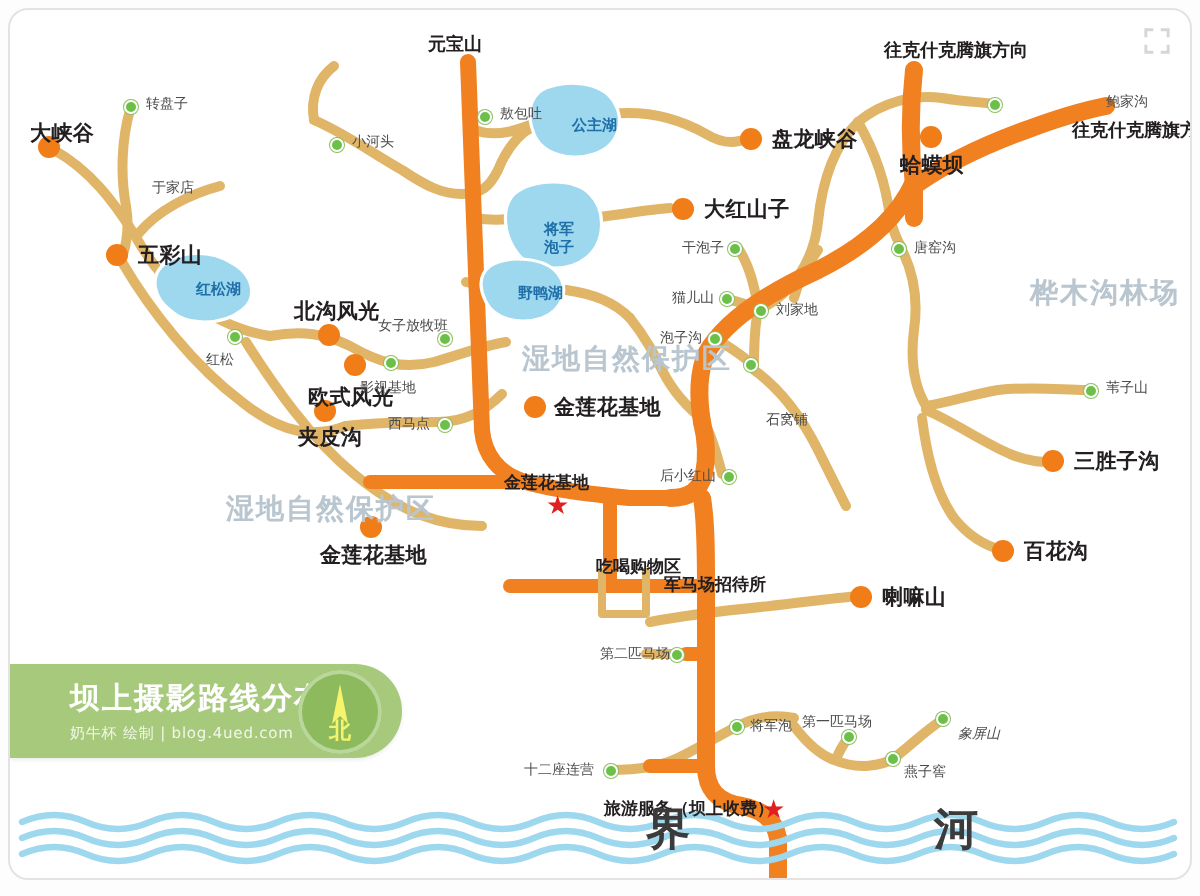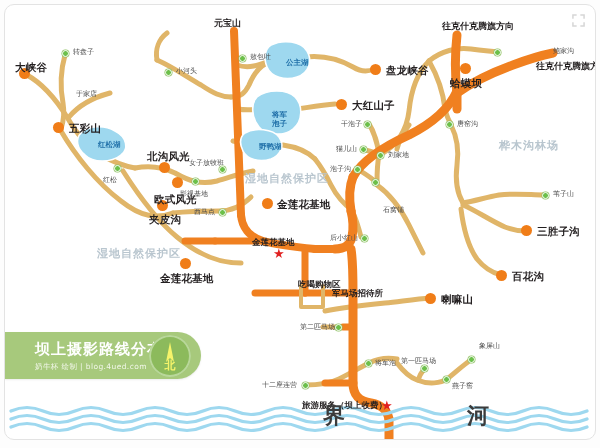--- a/index.html
+++ b/index.html
@@ -37,21 +37,21 @@
   .lbl-minor{
     font-size:7px;color:#4c4c4c;
   }
   .lbl-route{
     font-size:9px;font-weight:bold;color:#231f20;
   }
   .lbl-lake{
     font-size:7.5px;color:#1f6fa8;font-weight:bold;text-align:center;
   }
   .lbl-area{
-    font-size:11px;color:#b9c6cf;font-weight:bold;letter-spacing:1px;
+    font-size:14px;color:#b9c6cf;font-weight:bold;letter-spacing:1px;margin-left:16px;
   }
   .lbl-riverdark{
     font-size:22px;color:#3b3b3b;font-weight:bold;
   }
   .lbl-hotel{
     font-size:8.5px;font-weight:bold;color:#231f20;
   }
 
   
   .node{position:absolute;border-radius:50%;}
@@ -291,21 +291,21 @@
         <div class="lbl lbl-minor" style="left: 383px; top: 147px;">刘家地</div>
         <div class="lbl lbl-minor" style="left: 325px; top: 161px; text-align: center;">泡子沟</div>
         <div class="lbl lbl-minor" style="left: 378px; top: 174px; margin-top: 28px;">石窝铺</div>
         <div class="lbl lbl-minor" style="left: 500px; top: 43px; margin-left: 48px;">鲍家沟</div>
         <div class="lbl lbl-minor" style="left: 452px; top: 116px;">唐窑沟</div>
         <div class="lbl lbl-minor" style="left: 548px; top: 186px;">苇子山</div>
         <div class="lbl lbl-minor" style="left: 325px; top: 230px;">后小红山</div>
         <div class="lbl lbl-minor" style="left: 295px; top: 319px;">第二匹马场</div>
         <div class="lbl lbl-minor" style="left: 370px; top: 355px;">将军泡</div>
         <div class="lbl lbl-minor" style="left: 396px; top: 353px;">第一匹马场</div>
-        <div class="lbl lbl-minor" style="left: 474px; top: 338px;">象屏山</div>
+        <div class="lbl lbl-minor" style="left: 474px; top: 359px; font-style: italic;">象屏山</div>
         <div class="lbl lbl-minor" style="left: 447px; top: 378px;">燕子窖</div>
         <div class="lbl lbl-minor" style="left: 257px; top: 377px;">十二座连营</div>
       </div>
     <div id="lake-labels">
         <div class="lbl lbl-lake" style="left: 93px; top: 136px; white-space: pre; line-height: 1.15;">红松湖</div>
         <div class="lbl lbl-lake" style="left: 281px; top: 54px; white-space: pre; line-height: 1.15;">公主湖</div>
         <div class="lbl lbl-lake" style="left: 267px; top: 106px; white-space: pre; line-height: 1.15;">将军
 泡子</div>
         <div class="lbl lbl-lake" style="left: 254px; top: 138px; white-space: pre; line-height: 1.15;">野鸭湖</div>
       </div>

